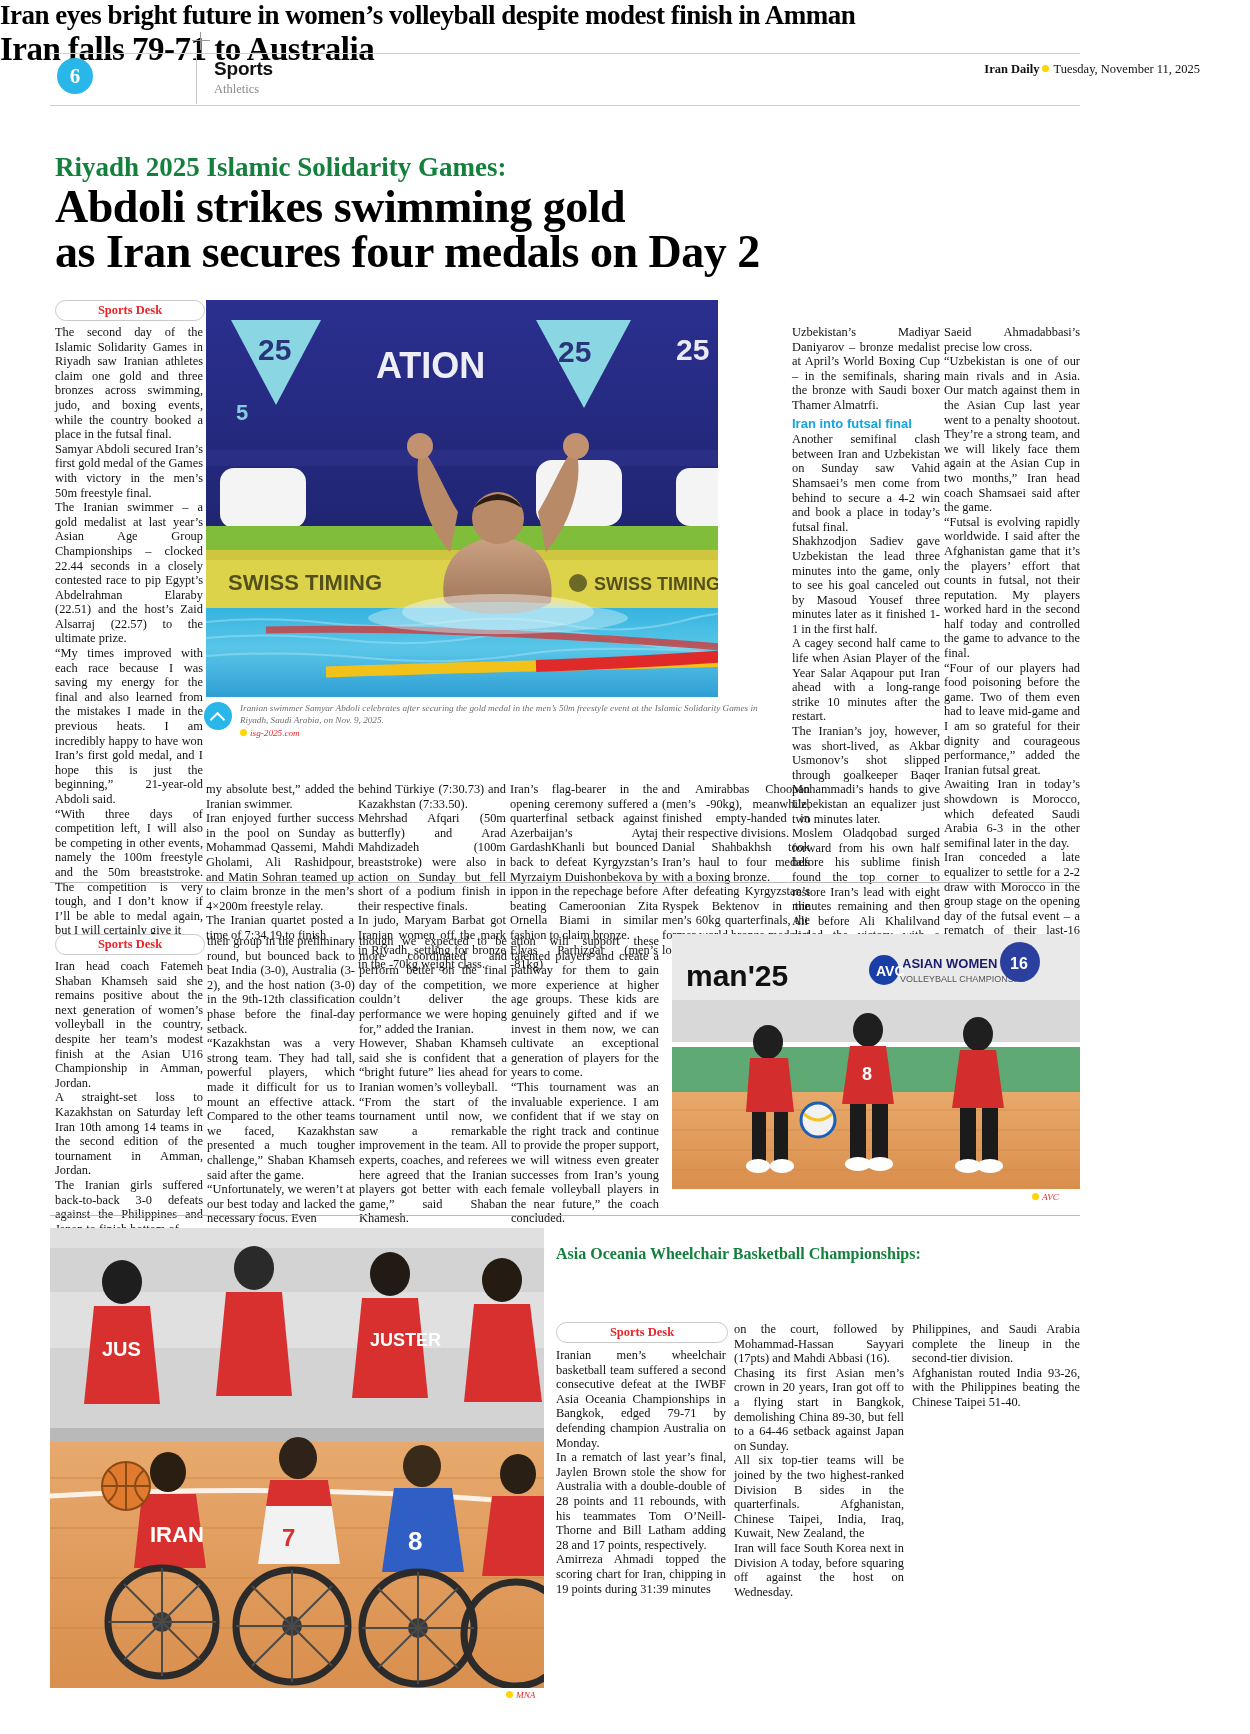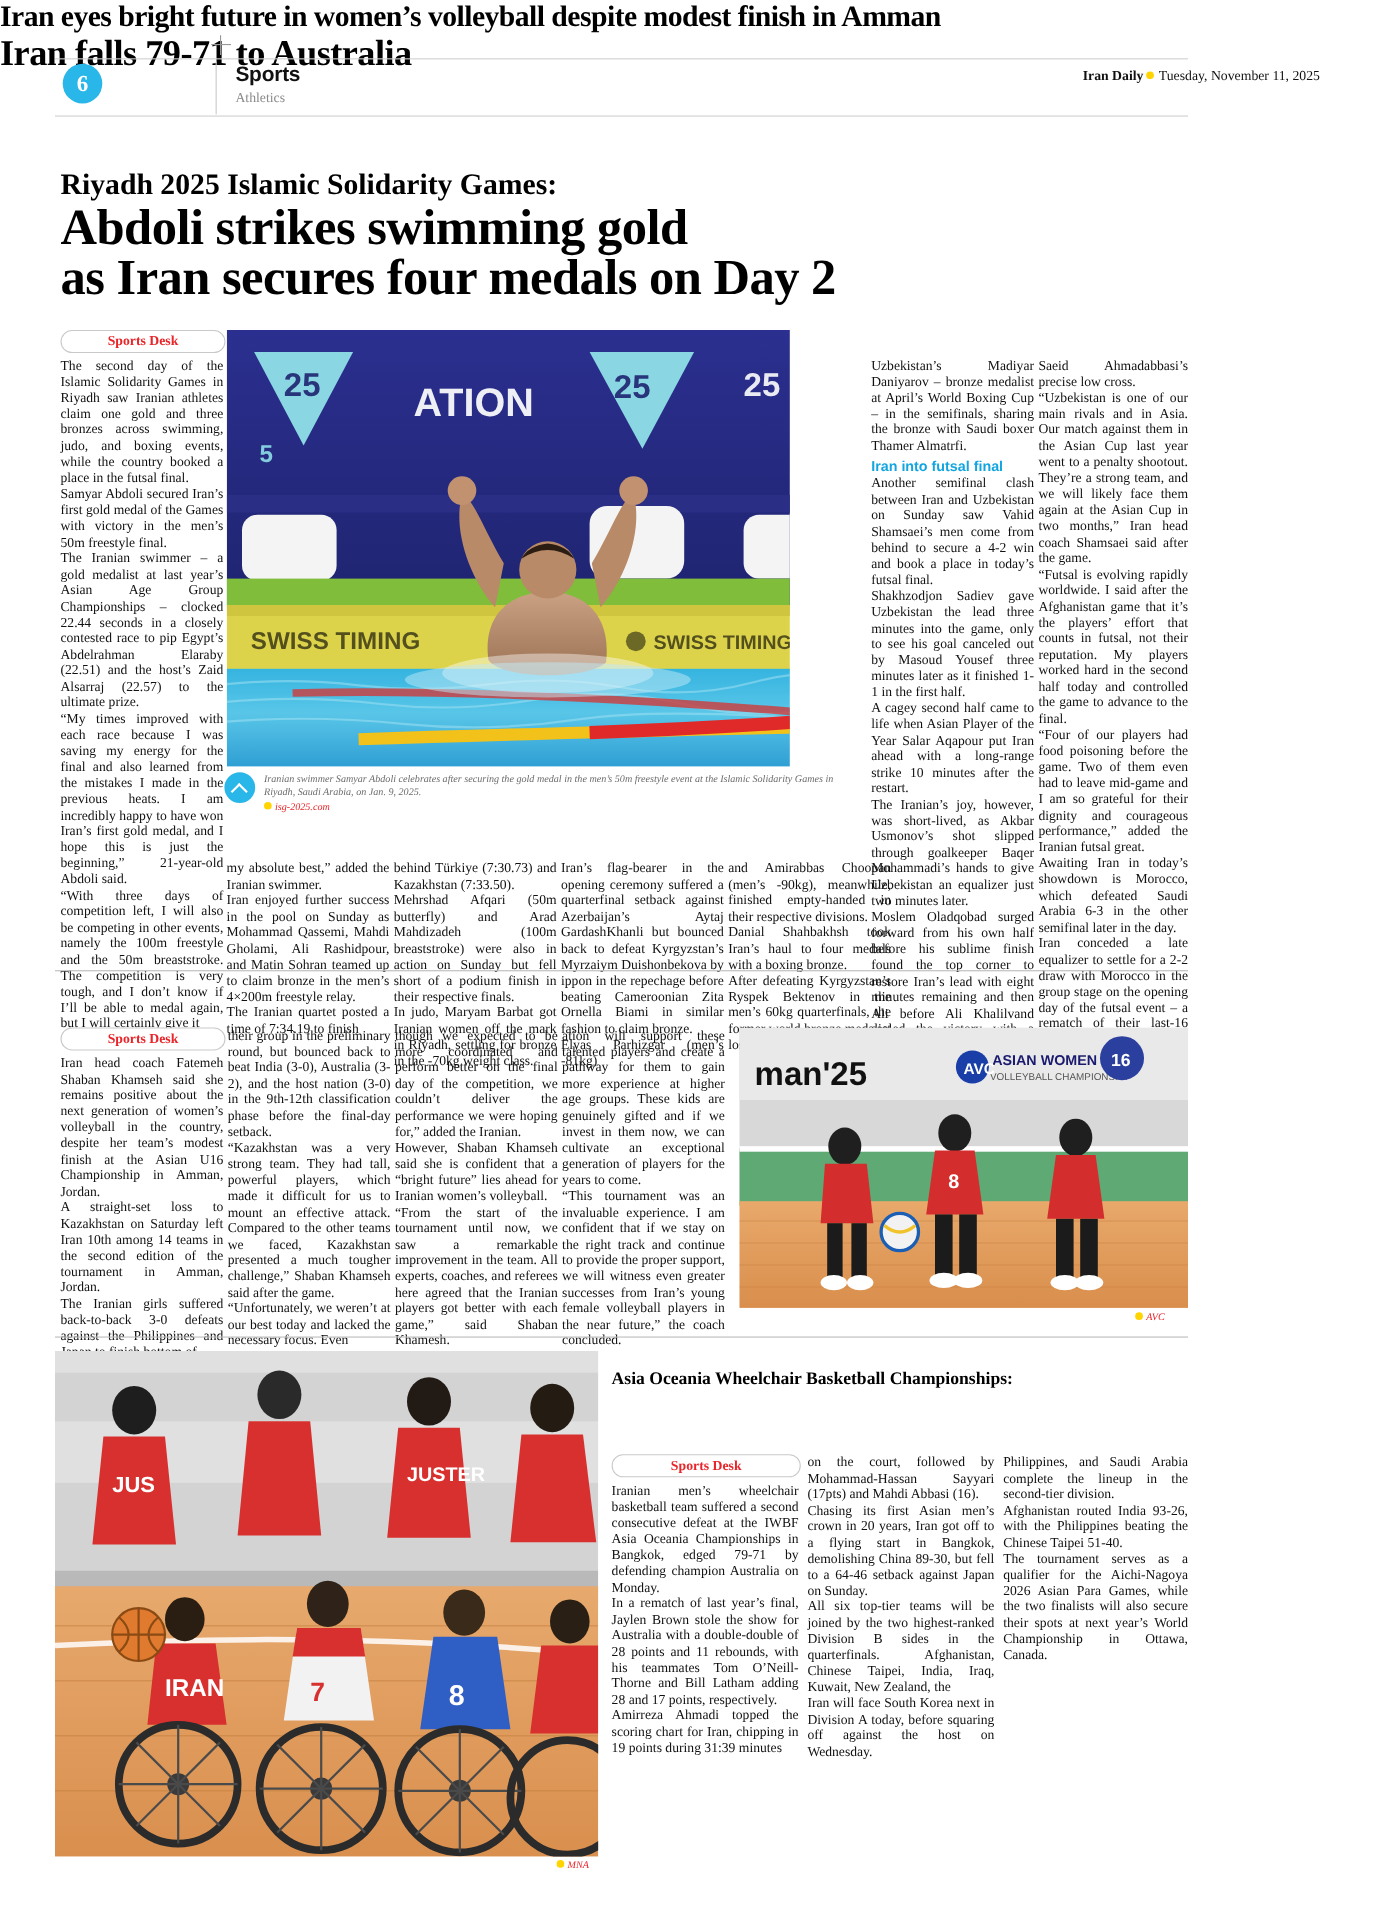--- a/index.html
+++ b/index.html
@@ -20,21 +20,21 @@
            font-size:21px;line-height:36px;text-align:center;}
   .vrule{position:absolute;left:196px;top:56px;width:1px;height:48px;background:#c9c9c9;}
   .sec-title{position:absolute;left:214px;top:58px;font-family:"Liberation Sans",sans-serif;font-weight:bold;
              font-size:19px;letter-spacing:-0.2px;color:#111;}
   .sec-sub{position:absolute;left:214px;top:82px;font-family:"Liberation Serif",serif;font-size:12.5px;color:#8a8a8a;}
   .mast-right{position:absolute;right:50px;top:62px;font-family:"Liberation Serif",serif;font-size:12.5px;color:#111;white-space:nowrap;}
   .mast-right b{font-weight:bold;}
   .dot-y{display:inline-block;width:7px;height:7px;border-radius:50%;background:#ffd400;margin:0 4px 0 3px;vertical-align:1px;}
 
   
-  .kicker{font-family:"Liberation Serif",serif;font-weight:bold;color:#000000;}
+  .kicker{font-family:"Liberation Serif",serif;font-weight:bold;color:#15803d;}
   .headline{font-family:"Liberation Serif",serif;font-weight:bold;color:#000;letter-spacing:-0.5px;}
 
   .k1{position:absolute;left:55px;top:152px;font-size:27px;}
   .h1{position:absolute;left:55px;top:184px;font-size:46px;line-height:45px;width:950px;}
 
   
   .desk{position:absolute;border:1px solid #c9c9c9;border-radius:11px;height:19px;
         text-align:center;font-family:"Liberation Serif",serif;font-weight:bold;font-size:12.5px;
         color:#e8252a;line-height:19px;background:#fff;}
 
@@ -162,21 +162,21 @@
         <circle cx="370" cy="146" r="13" fill="#c29270"></circle>
 
         <ellipse cx="292" cy="312" rx="96" ry="18" fill="#ffffff" opacity="0.42"></ellipse>
         <ellipse cx="292" cy="318" rx="130" ry="16" fill="#bfe9f6" opacity="0.5"></ellipse>
       </g>
     </svg>
   </div>
 
   <div class="arrow-badge" style="left:204px;top:702px;"></div>
   <div class="cap" style="left:240px;top:703px;width:546px;">
-    <span>Iranian swimmer Samyar Abdoli celebrates after securing the gold medal in the men’s 50m freestyle event at the Islamic Solidarity Games in Riyadh, Saudi Arabia, on Jan. 9, 2025.</span>
+    <span>Iranian swimmer Samyar Abdoli celebrates after securing the gold medal in the men’s 50m freestyle event at the Islamic Solidarity Games in Riyadh, Saudi Arabia, on Nov. 9, 2025.</span>
     <div style="margin-top:2px;">
       <span class="cdot"></span><span class="credit">isg-2025.com</span>
     </div>
   </div>
 
   <div class="col" style="left:55px;top:325px;width:148px;">
     <p>The second day of the Islamic Solidarity Games in Riyadh saw Iranian athletes claim one gold and three bronzes across swimming, judo, and boxing events, while the country booked a place in the futsal final.</p>
     <p>Samyar Abdoli secured Iran’s first gold medal of the Games with victory in the men’s 50m freestyle final.</p>
     <p>The Iranian swimmer – a gold medalist at last year’s Asian Age Group Championships – clocked 22.44 seconds in a closely contested race to pip Egypt’s Abdelrahman Elaraby (22.51) and the host’s Zaid Alsarraj (22.57) to the ultimate prize.</p>
     <p>“My times improved with each race because I was saving my energy for the final and also learned from the mistakes I made in the previous heats. I am incredibly happy to have won Iran’s first gold medal, and I hope this is just the beginning,” 21-year-old Abdoli said.</p>
@@ -416,16 +416,15 @@
   </div>
   <div class="col" style="left:734px;top:1322px;width:170px;">
     <p>on the court, followed by Mohammad-Hassan Sayyari (17pts) and Mahdi Abbasi (16).</p>
     <p>Chasing its first Asian men’s crown in 20 years, Iran got off to a flying start in Bangkok, demolishing China 89-30, but fell to a 64-46 setback against Japan on Sunday.</p>
     <p>All six top-tier teams will be joined by the two highest-ranked Division B sides in the quarterfinals. Afghanistan, Chinese Taipei, India, Iraq, Kuwait, New Zealand, the</p>
     <p>Iran will face South Korea next in Division A today, before squaring off against the host on Wednesday.</p>
   </div>
   <div class="col" style="left:912px;top:1322px;width:168px;">
     <p>Philippines, and Saudi Arabia complete the lineup in the second-tier division.</p>
     <p>Afghanistan routed India 93-26, with the Philippines beating the Chinese Taipei 51-40.</p>
-    <p>The tournament serves as a qualifier for the Aichi-Nagoya 2026 Asian Para Games, while the two finalists will also secure their spots at next year’s World Championship in Ottawa, Canada.</p>
   </div>
 
 </div>
 
 </body></html>

